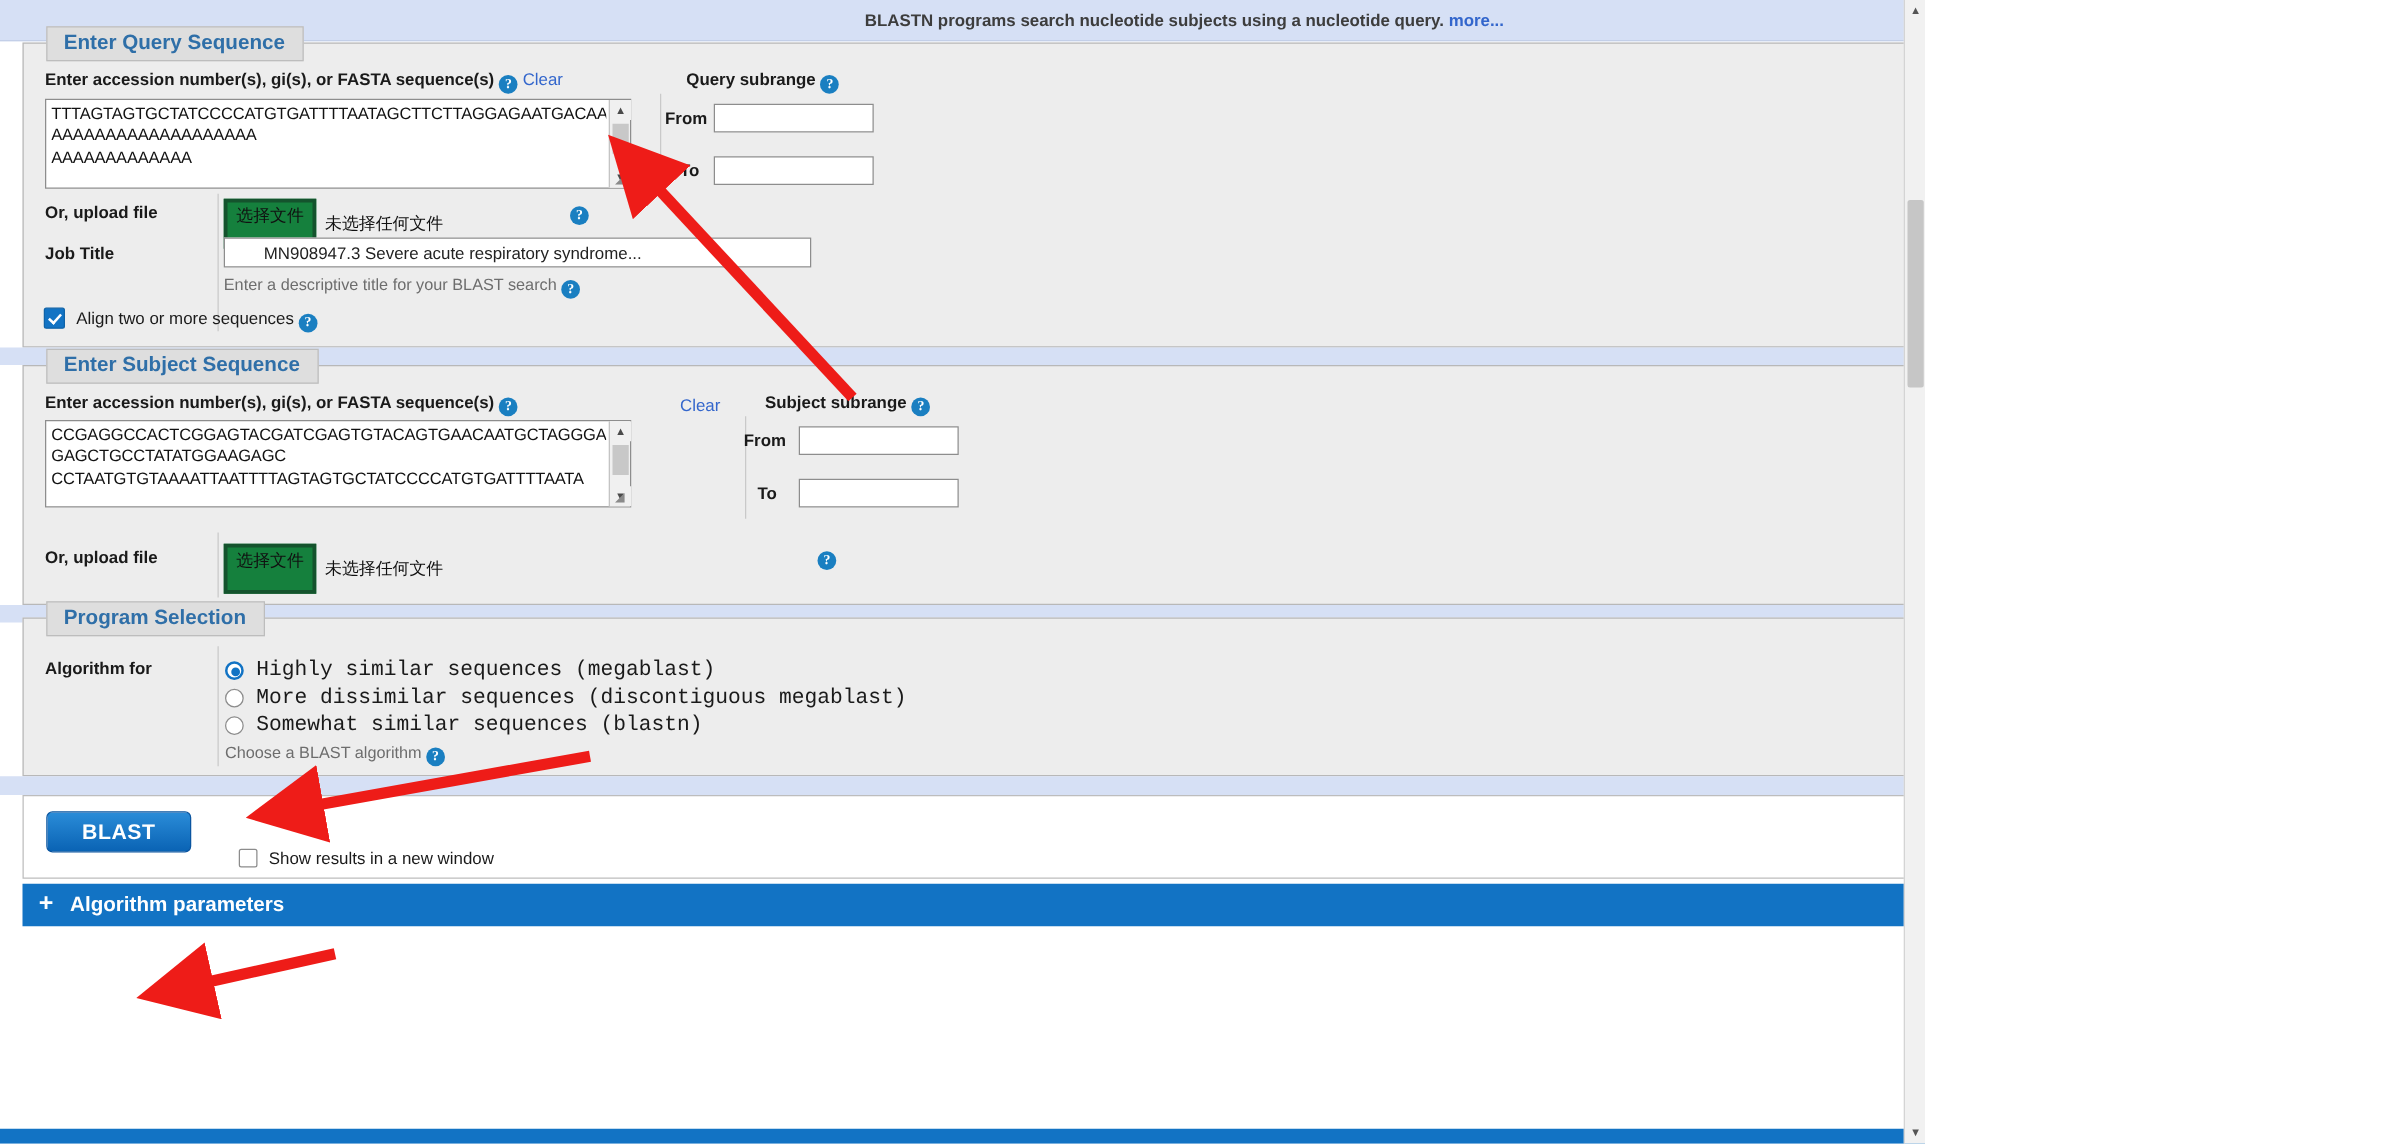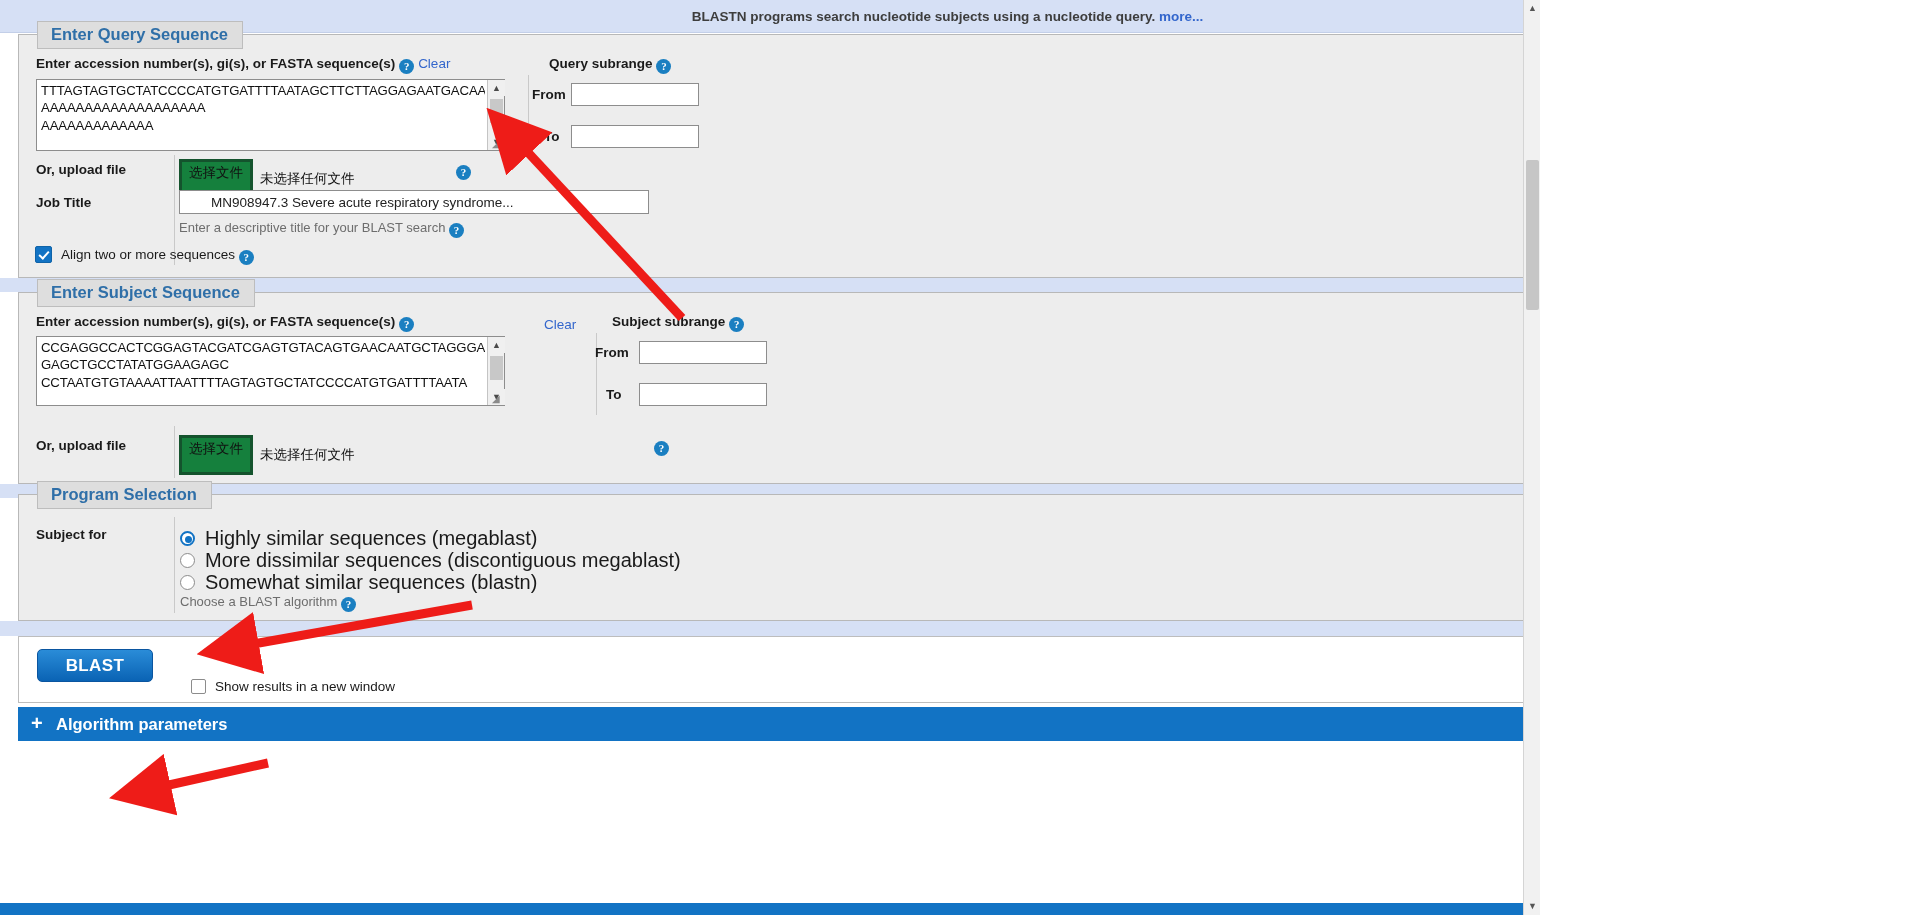--- a/index.html
+++ b/index.html
@@ -118,21 +118,21 @@
   .radio {
     width:15px; height:15px; border-radius:50%;
     border:1px solid #8c8c8c; background:#fff; position:relative; cursor:pointer;
     flex:0 0 auto;
   }
   .radio.on { border:2px solid #1273c4; }
   .radio.on::after {
     content:""; position:absolute; left:3px; top:3px; width:7px; height:7px;
     border-radius:50%; background:#1273c4;
   }
-  .radio-lbl { margin-left:10px; font-size:20px; color:#1a1a1a; }
+  .radio-lbl { margin-left:10px; font-size:17px; color:#1a1a1a;font-family:Liberation Mono, monospace; }
 
   
   .blastbar {
     position:absolute; left:18px; width:1859px;
     background:#fff; border:1px solid #bdbdbd;
   }
   .blast-btn {
     position:absolute; left:18px; top:12px; width:116px; height:33px;
     background:linear-gradient(#2a8cd8,#0a63b4);
     border:1px solid #0a55a0; border-radius:5px;
@@ -282,21 +282,21 @@
       <span class="filename">未选择任何文件</span>
     </div>
     <span class="help" style="position:absolute; left:635px; top:148px;">?</span>
   </div>
 
   <div class="strip-blue" style="top:484px;"></div>
 
   <div class="fs" style="left:18px; top:494px; width:1859px; height:127px;">
     <div class="legend">Program Selection</div>
 
-    <div style="position:absolute; left:17px; top:32px;" class="lbl">Subject for</div>
+    <div style="position:absolute; left:17px; top:32px;" class="lbl">Algorithm for</div>
     <div class="vdiv" style="left:155px; top:22px; height:96px;"></div>
 
     <div class="radio-row" style="left:161px; top:32px;">
       <span class="radio on"></span>
       <span class="radio-lbl">Highly similar sequences (megablast)</span>
     </div>
     <div class="radio-row" style="left:161px; top:54px;">
       <span class="radio"></span>
       <span class="radio-lbl">More dissimilar sequences (discontiguous megablast)</span>
     </div>

